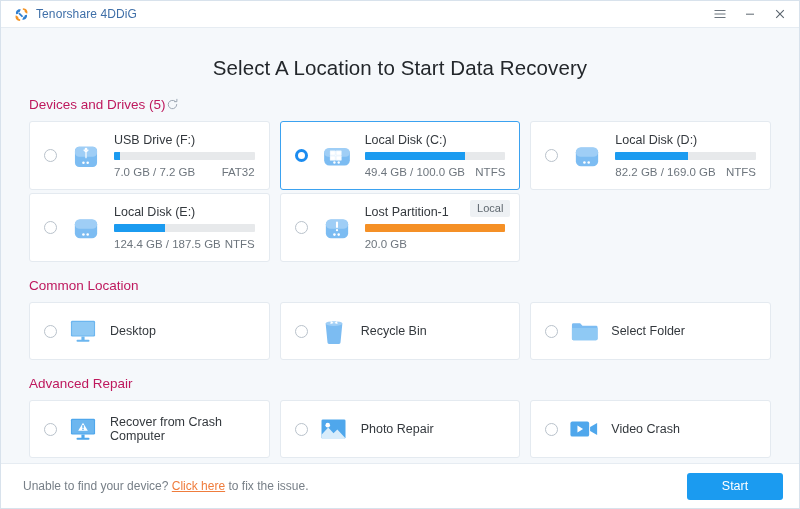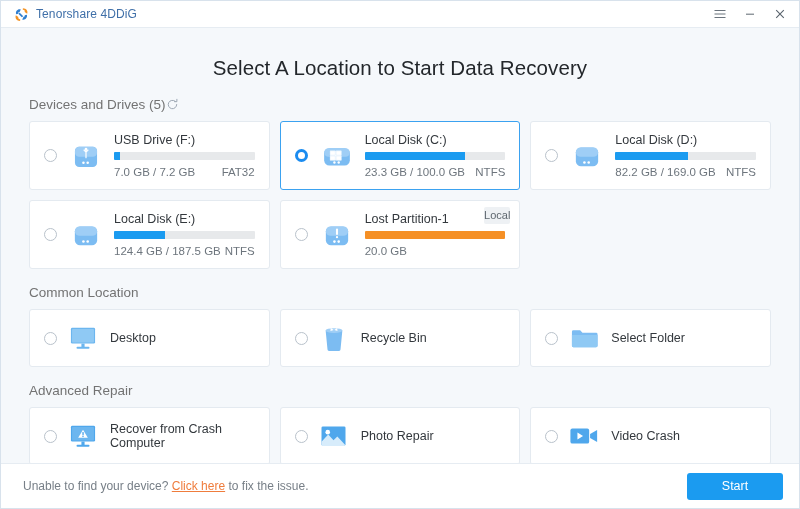--- a/index.html
+++ b/index.html
@@ -66,30 +66,30 @@
     padding-top: 28px;
     padding-bottom: 17px;
     font-weight: normal;
     letter-spacing: .1px;
   }
 
   .section-head {
     display: flex;
     align-items: center;
     font-size: 13.5px;
-    color: #737373;
+    color: #be185d;
     margin-bottom: 9px;
   }
   .section-head.gap-top { margin-top: 16px; }
   .refresh-icon { display: flex; align-items: center; color: #9aa5b1; }
 
   .grid {
     display: grid;
     grid-template-columns: repeat(3, 1fr);
-    gap: 10px 10px;
+    gap: 3px 10px;
   }
 
   
   .card {
     background: #ffffff;
     border: 1px solid #e4eaf0;
     border-radius: 3px;
     position: relative;
     display: flex;
     align-items: center;
@@ -142,21 +142,21 @@
   }
   .drive-fs { color: #6d757d; font-size: 11.5px; }
 
   .badge {
     position: absolute;
     top: 6px;
     right: 9px;
     font-size: 11px;
     color: #5f686f;
     background: #eef1f4;
-    padding: 1px 0;
+    padding: 1px 7px;
     border-radius: 2px;
     line-height: 15px;
   }
 
   .simple-label { font-size: 12.5px; color: #33383d; }
 
   
   .footer {
     height: 45px;
     min-height: 45px;
@@ -270,21 +270,21 @@
             <circle cx="18" cy="24.5" r="1.4" fill="#fff"></circle>
             <circle cx="23" cy="24.5" r="1.4" fill="#fff"></circle>
           </svg>
         </span>
         <div class="drive-body">
           <div class="drive-name">Local Disk (C:)</div>
           <div class="bar">
             <div class="bar-fill" style="width:71%"></div>
           </div>
           <div class="drive-meta">
-            <span>23.3 GB / 100.0 GB</span>
+            <span>49.4 GB / 100.0 GB</span>
             <span class="drive-fs">NTFS</span>
           </div>
         </div>
       </div>
 
       <div class="card drive">
         <span class="radio"></span>
         <span class="drive-icon">
           <svg width="36" height="30" viewBox="0 0 42 34">
             <rect x="8" y="7" width="26" height="22" rx="6" fill="#7cbcf2"></rect>

